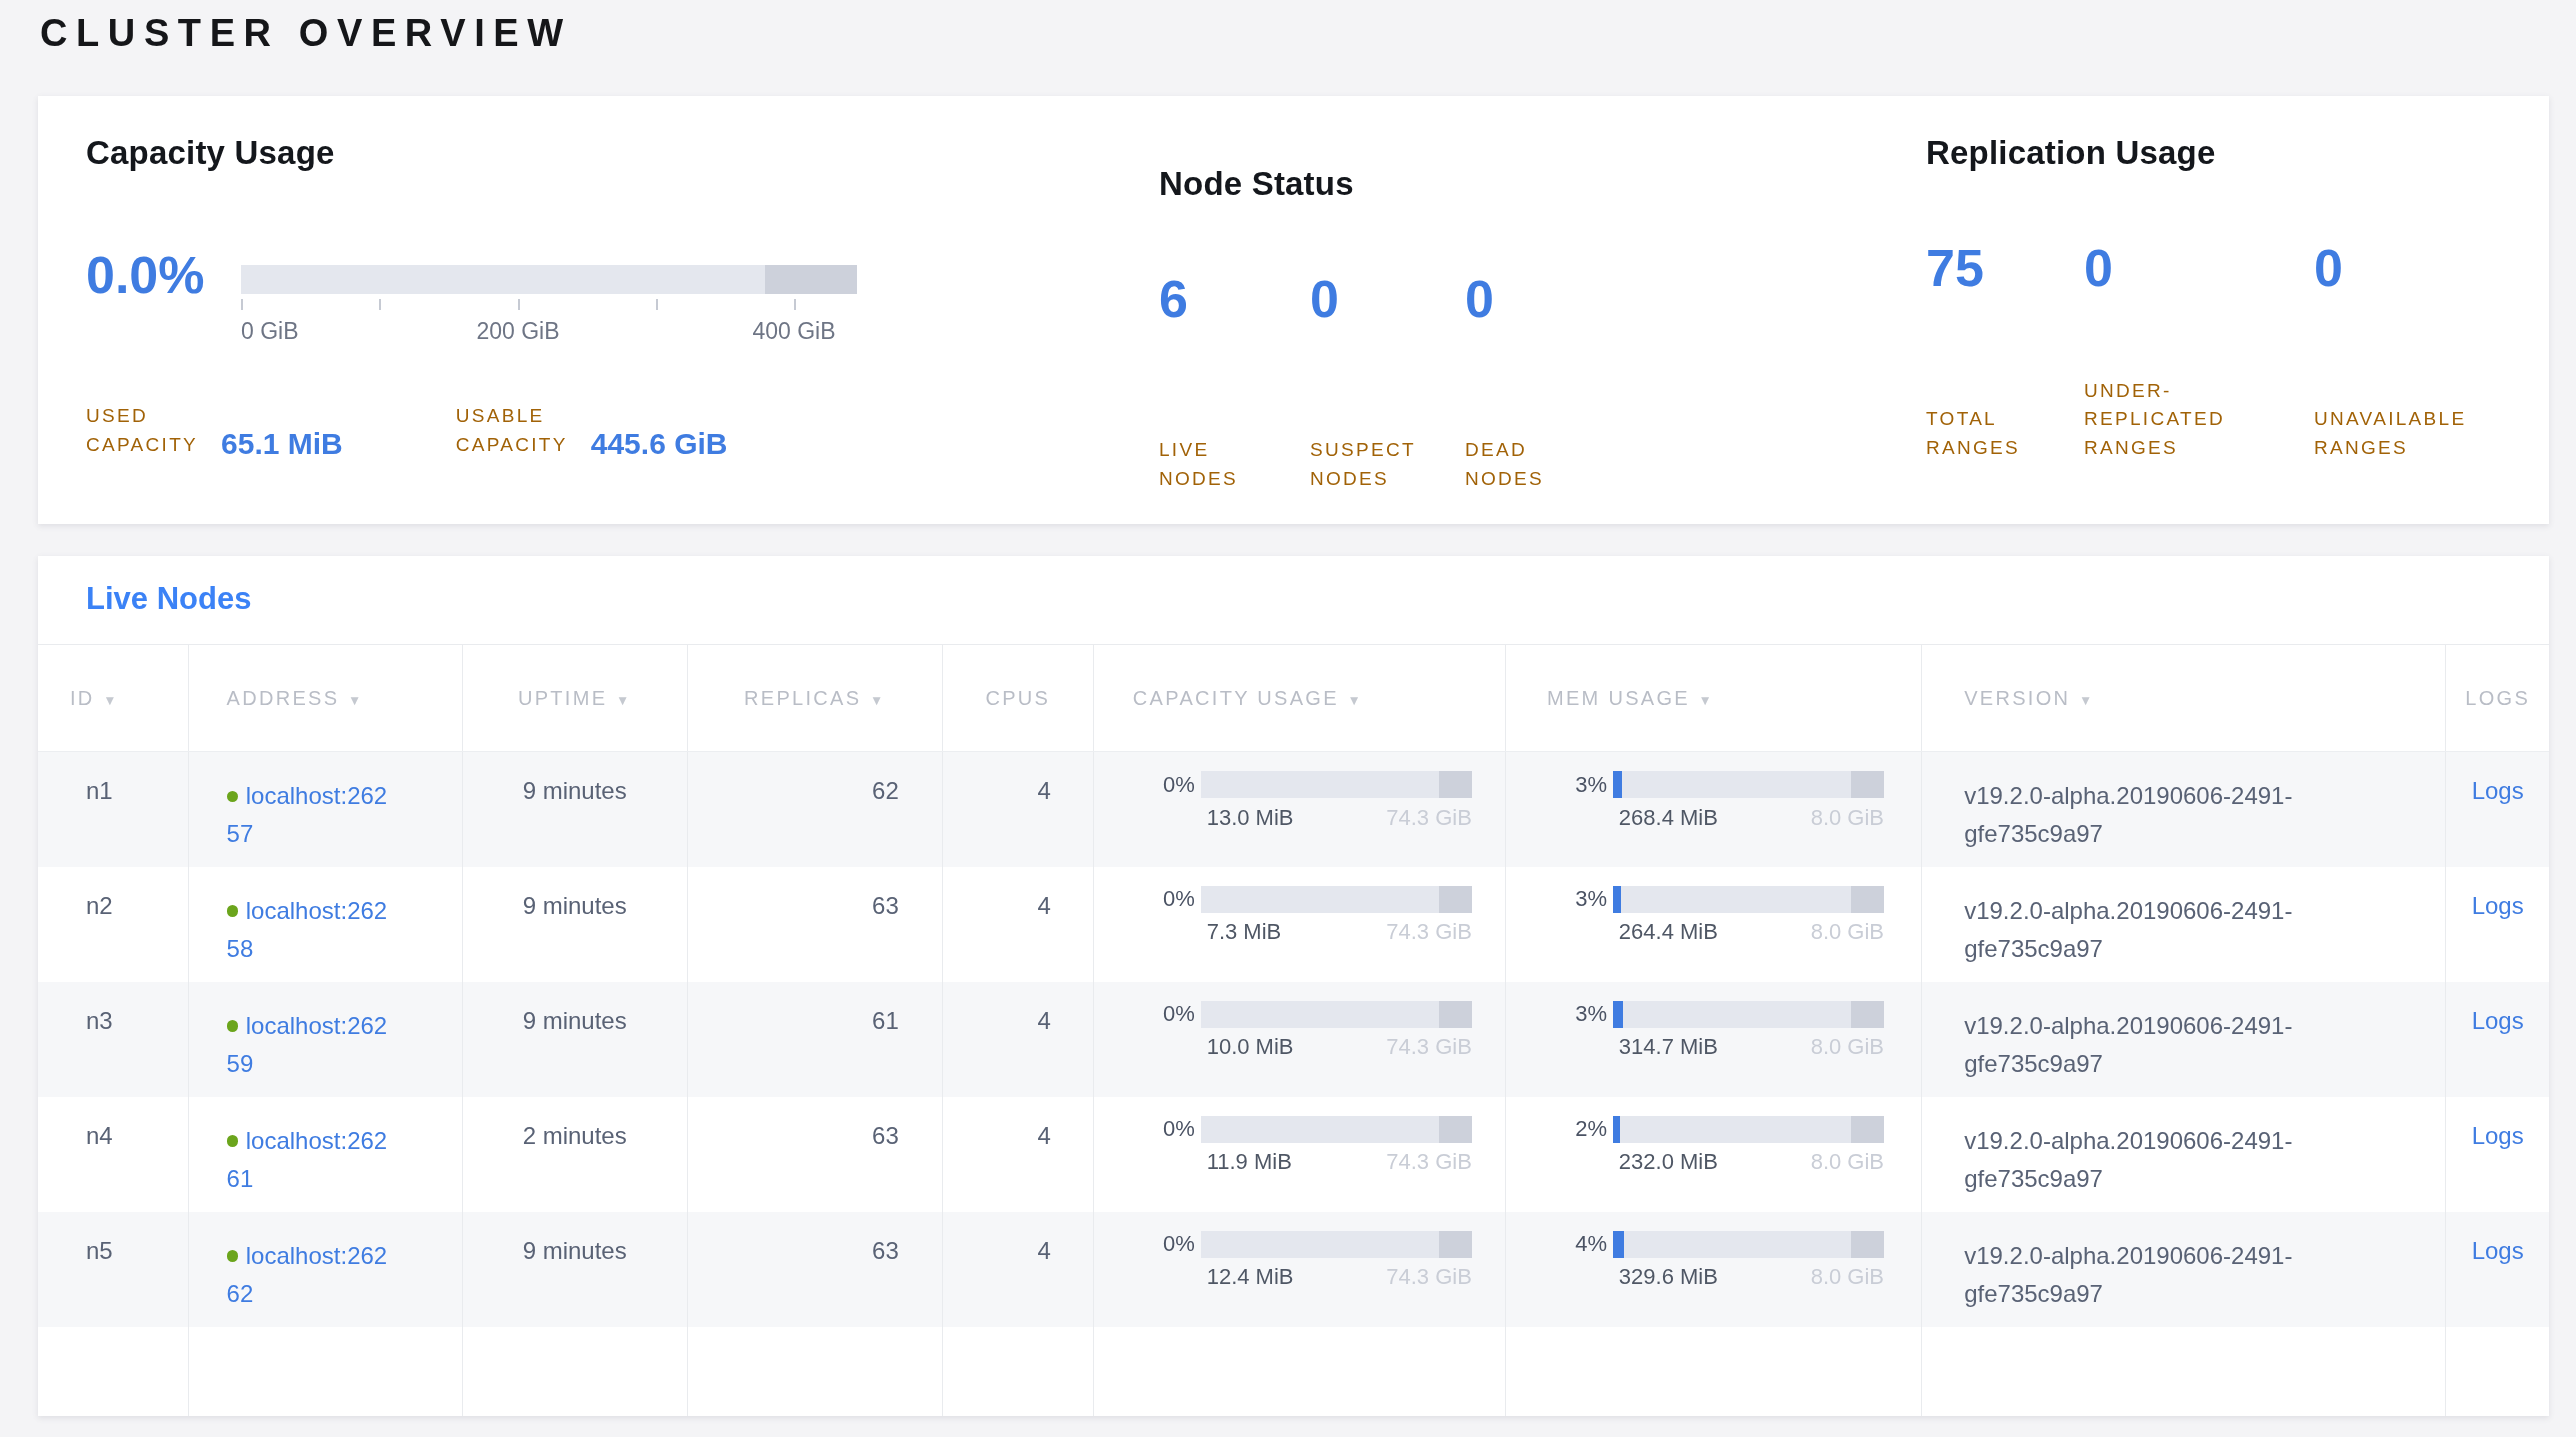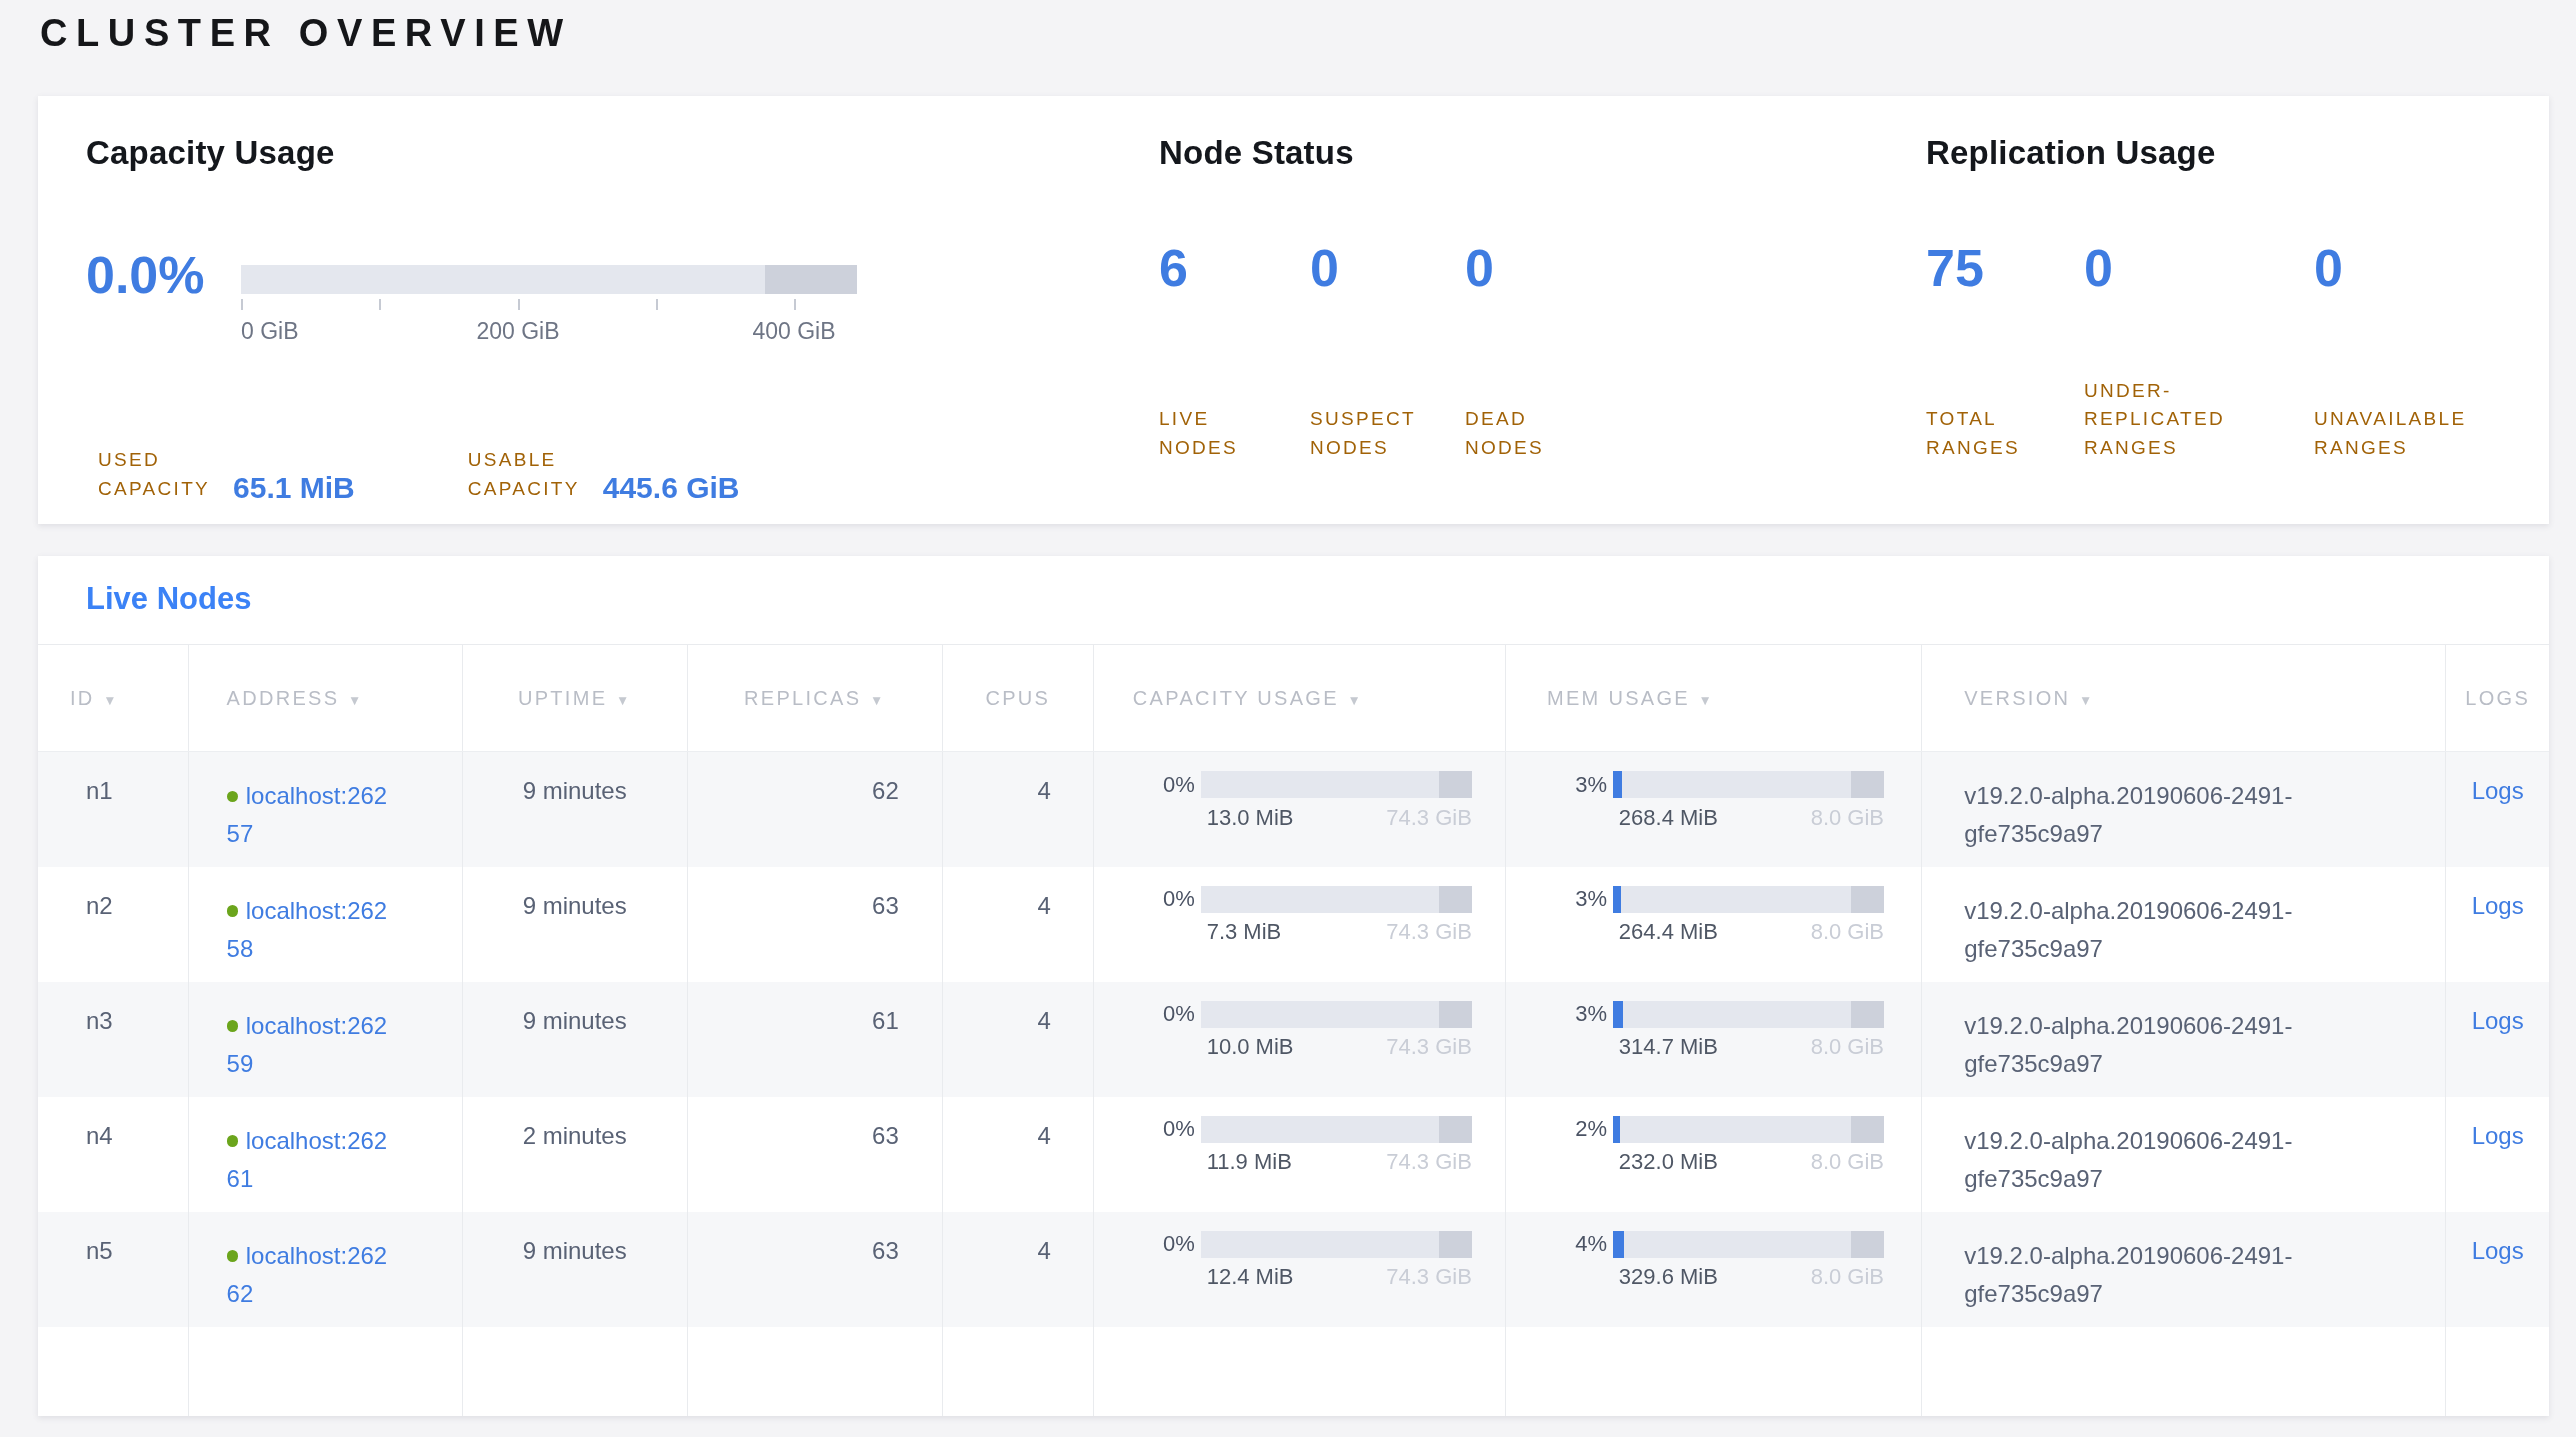--- a/index.html
+++ b/index.html
@@ -24,21 +24,21 @@
     position: absolute; left: 38px; width: 2511px;
     background: #ffffff;
     box-shadow: 0 1.9px 5.8px rgba(90,95,110,0.14);
   }
   #summary-card { top: 96px; height: 428px; }
   #nodes-card   { top: 556px; height: 860px; overflow: hidden; }
 
   
   .section { position: absolute; top: 38px; }
   #section-capacity    { left: 48px;  width: 1035px; }
-  #section-nodestatus  { left: 1121px; width: 728px; }
+  #section-nodestatus  { left: 1121px; width: 728px; margin-top: 31px; }
   #section-replication { left: 1888px; width: 613px; }
   .section h3 { font-size: 33px; font-weight: 700; color: #14171c; letter-spacing: 0.2px; }
 
   .cap-pct {
     position: absolute; left: 0; top: 111px;
     font-size: 52px; font-weight: 600; color: #3f7ce1;
   }
   .cap-bar {
     position: absolute; left: 155px; top: 131px;
     width: 616px; height: 29px; background: #e4e7ee;
@@ -50,21 +50,21 @@
   .cap-ticks .tick:nth-child(1){ left:0; }
   .cap-ticks .tick:nth-child(2){ left:138px; }
   .cap-ticks .tick:nth-child(3){ left:277px; }
   .cap-ticks .tick:nth-child(4){ left:415px; }
   .cap-ticks .tick:nth-child(5){ left:553px; }
   .axis-label { position: absolute; top: 19px; font-size: 23px; color: #6e7585; white-space: nowrap; }
   .axis-label.l0 { left: 0; }
   .axis-label.l1 { left: 277px; transform: translateX(-50%); }
   .axis-label.l2 { left: 553px; transform: translateX(-50%); }
 
-  .cap-stats { position: absolute; left: 12px; top: 268px; display: flex; gap: 113px; margin-top: 44px; }
+  .cap-stats { position: absolute; left: 0; top: 268px; display: flex; gap: 113px; }
   .cap-stat  { display: flex; align-items: flex-end; gap: 23px; }
   .mini-label { font-size: 19px; letter-spacing: 2.3px; color: #a16207; line-height: 1.5; }
   .cap-stat .value { font-size: 30px; font-weight: 600; color: #3f7ce1; margin-bottom: -1.9px; white-space: nowrap; }
 
   .stats-row { position: absolute; left: 0; top: 104px; display: flex; }
   .stat-col  { display: flex; flex-direction: column; justify-content: space-between; height: 224px; }
   #section-nodestatus  .stat-col:nth-child(1){ width: 151px; }
   #section-nodestatus  .stat-col:nth-child(2){ width: 155px; }
   #section-nodestatus  .stat-col:nth-child(3){ width: 192px; }
   #section-replication .stat-col:nth-child(1){ width: 158px; }

